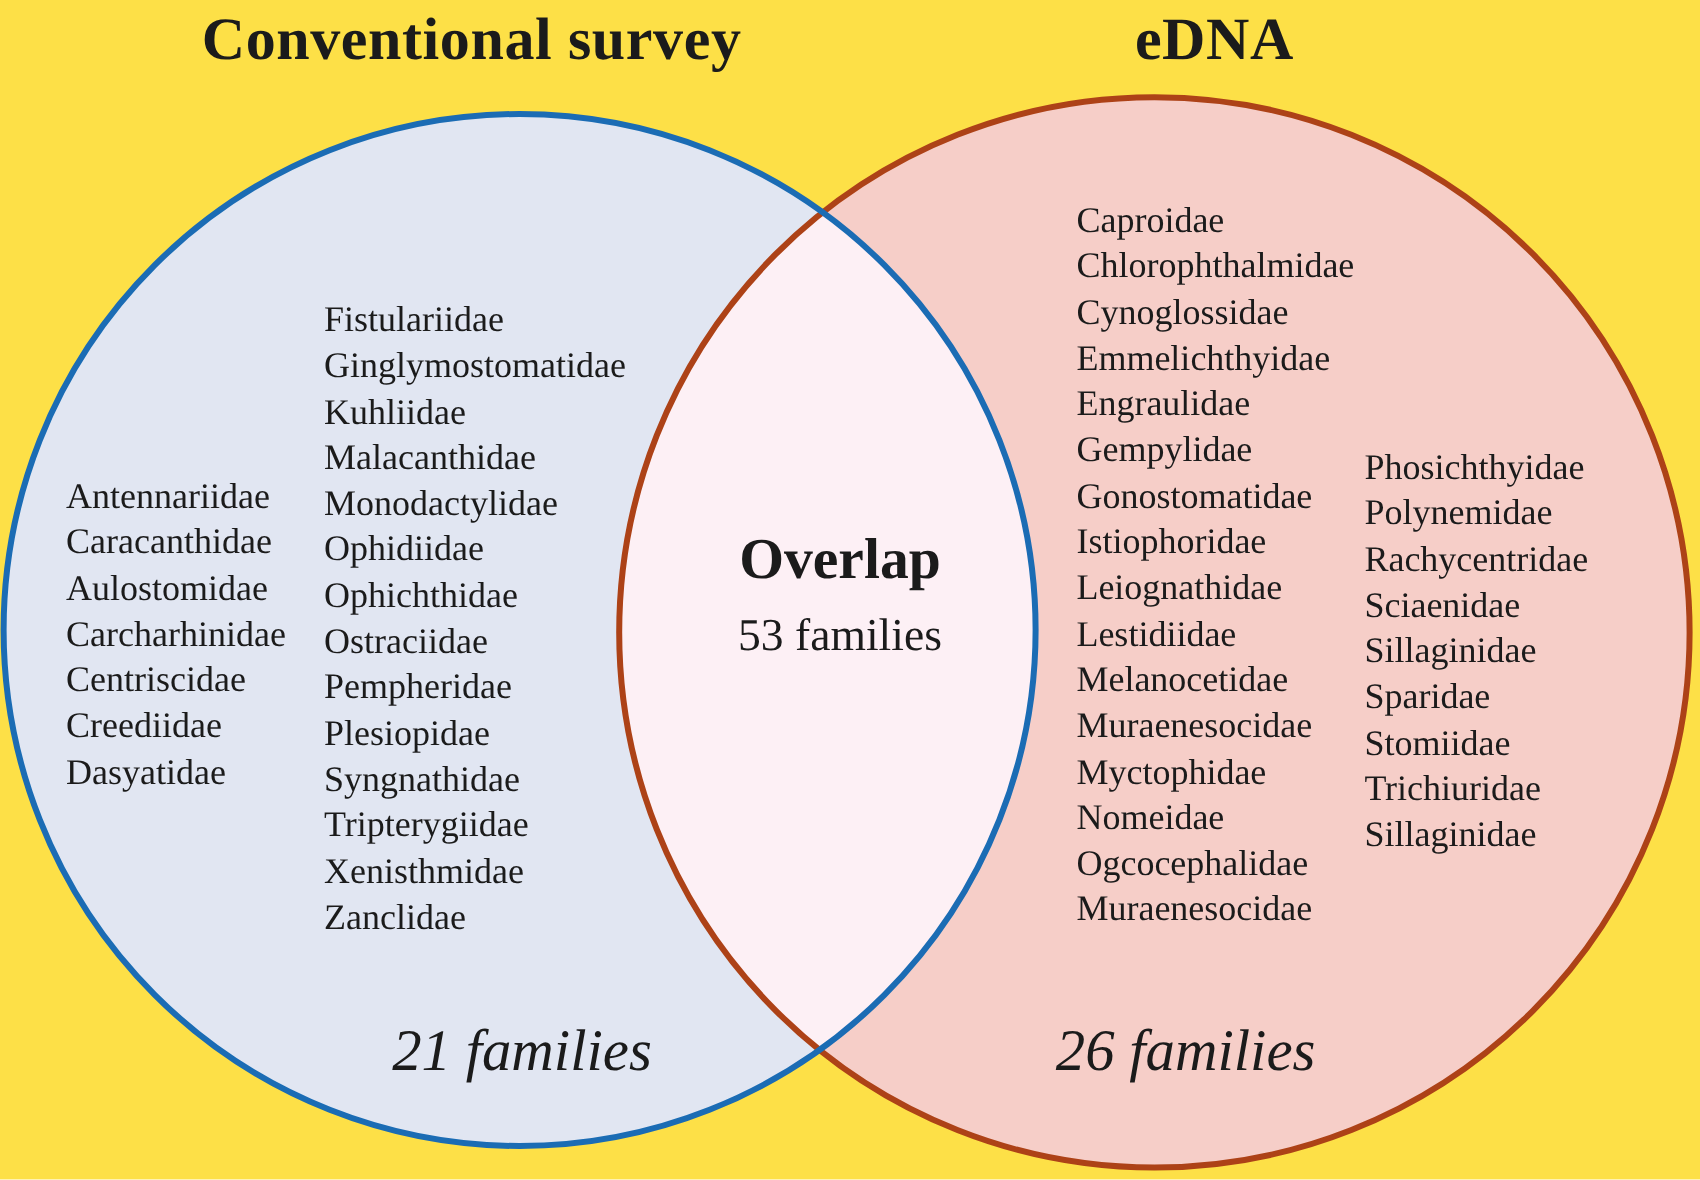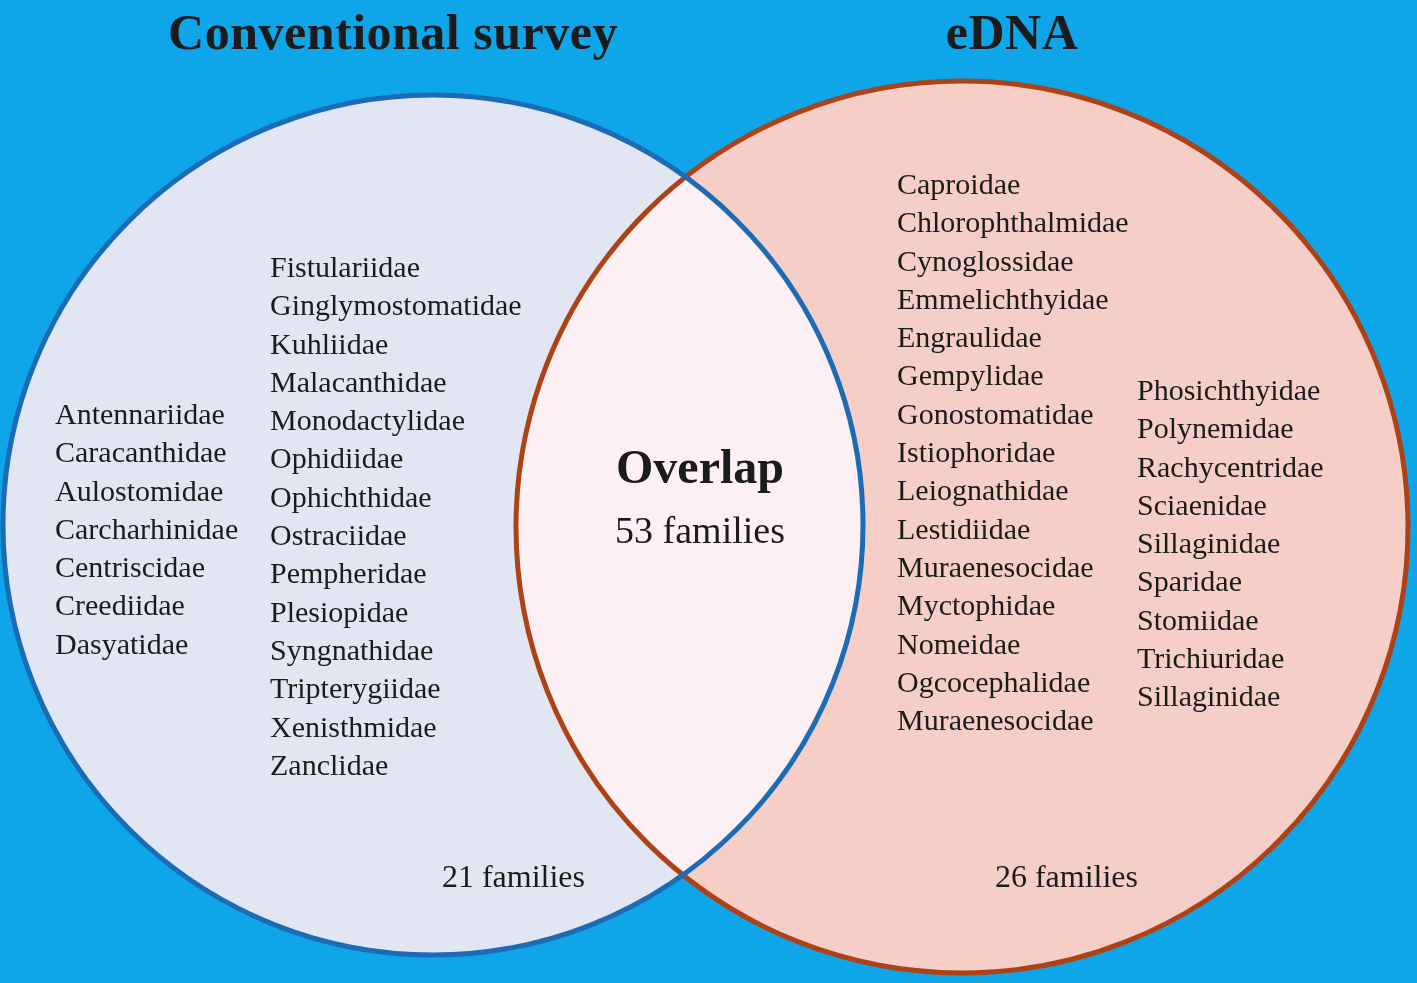--- a/index.html
+++ b/index.html
@@ -6,21 +6,21 @@
     margin: 0;
     padding: 0;
     background: #ffffff;
     font-family: "Liberation Serif", "DejaVu Serif", serif;
     color: #1b1b1b;
   }
   .canvas {
     position: relative;
     width: 1417px;
     height: 983px;
-    background: #0ea5e9;
+    background: #fde047;
     overflow: hidden;
   }
   .venn-svg {
     position: absolute;
     left: 0;
     top: 0;
     width: 1417px;
     height: 983px;
   }
   .abs { position: absolute; }
@@ -31,24 +31,25 @@
     text-align: center;
     white-space: nowrap;
     letter-spacing: 0.5px;
   }
   .list {
     font-size: 30px;
     line-height: 38.3px;
     white-space: nowrap;
   }
   .count {
-    font-size: 32px;
+    font-size: 49px;
     line-height: 44px;
-    text-align: right;
+    text-align: center;
     white-space: nowrap;
+    font-style: italic;
   }
   .overlap-block { text-align: center; width: 300px; }
   .overlap-title {
     font-weight: bold;
     font-size: 48px;
     line-height: 54px;
     margin: 0 0 14px 0;
   }
   .overlap-count {
     font-size: 38px;
@@ -115,20 +116,21 @@
       <div>Caproidae</div>
       <div>Chlorophthalmidae</div>
       <div>Cynoglossidae</div>
       <div>Emmelichthyidae</div>
       <div>Engraulidae</div>
       <div>Gempylidae</div>
       <div>Gonostomatidae</div>
       <div>Istiophoridae</div>
       <div>Leiognathidae</div>
       <div>Lestidiidae</div>
+      <div>Melanocetidae</div>
       <div>Muraenesocidae</div>
       <div>Myctophidae</div>
       <div>Nomeidae</div>
       <div>Ogcocephalidae</div>
       <div>Muraenesocidae</div>
     </div>
   <div class="abs list" style="left:1137px; top:371px;">
       <div>Phosichthyidae</div>
       <div>Polynemidae</div>
       <div>Rachycentridae</div>

